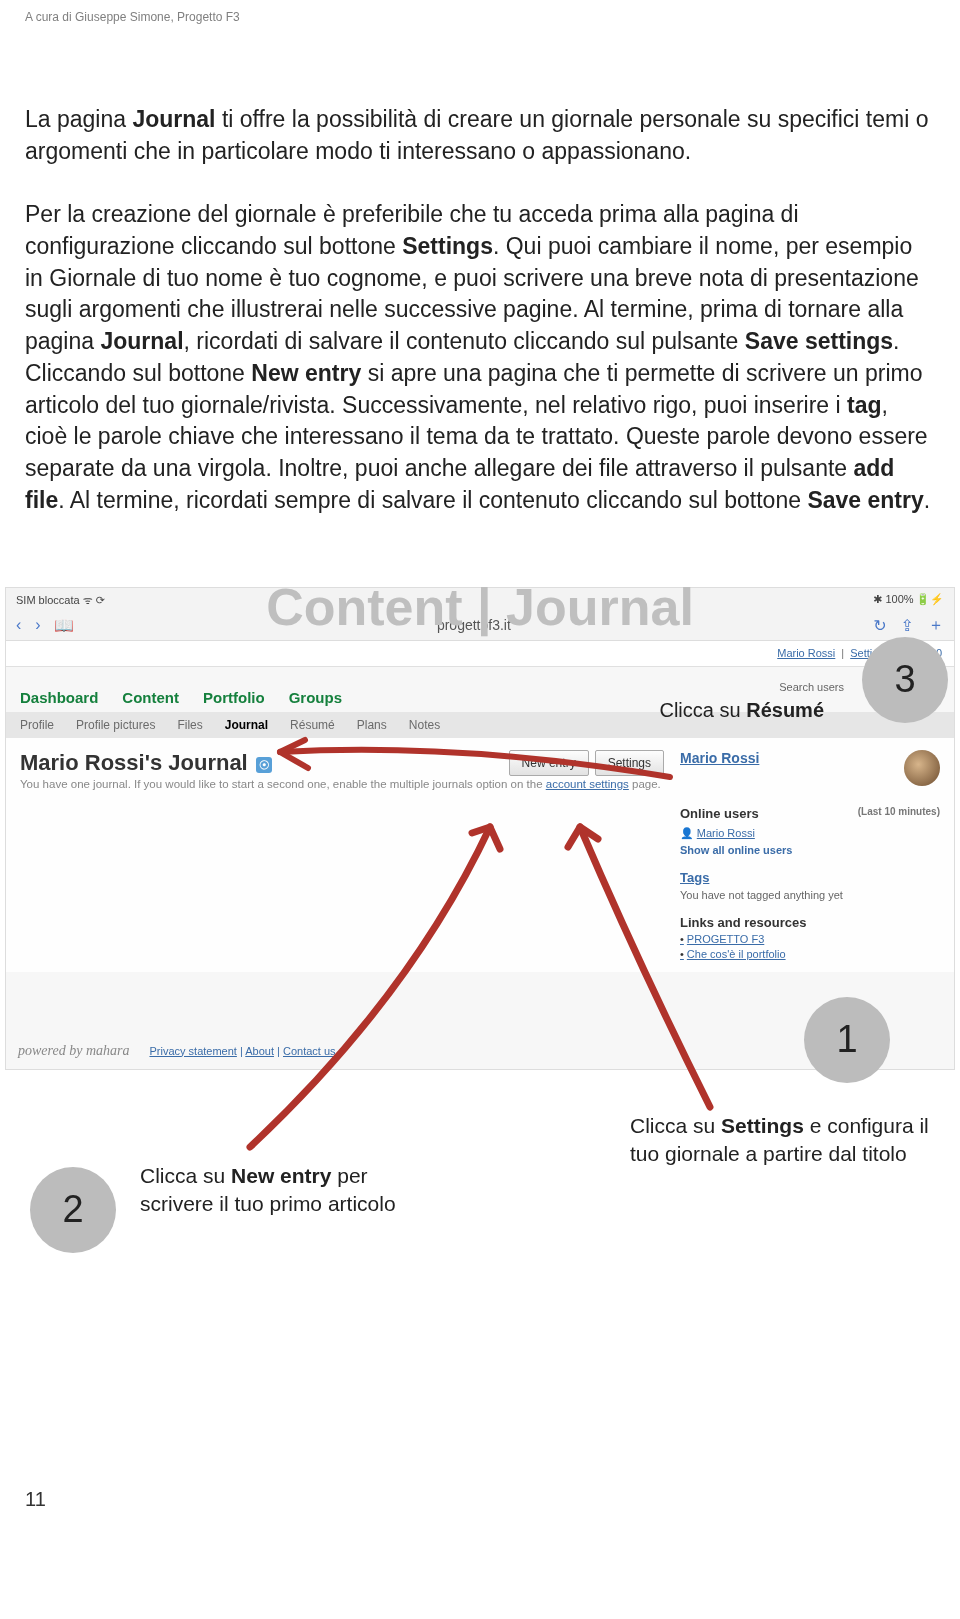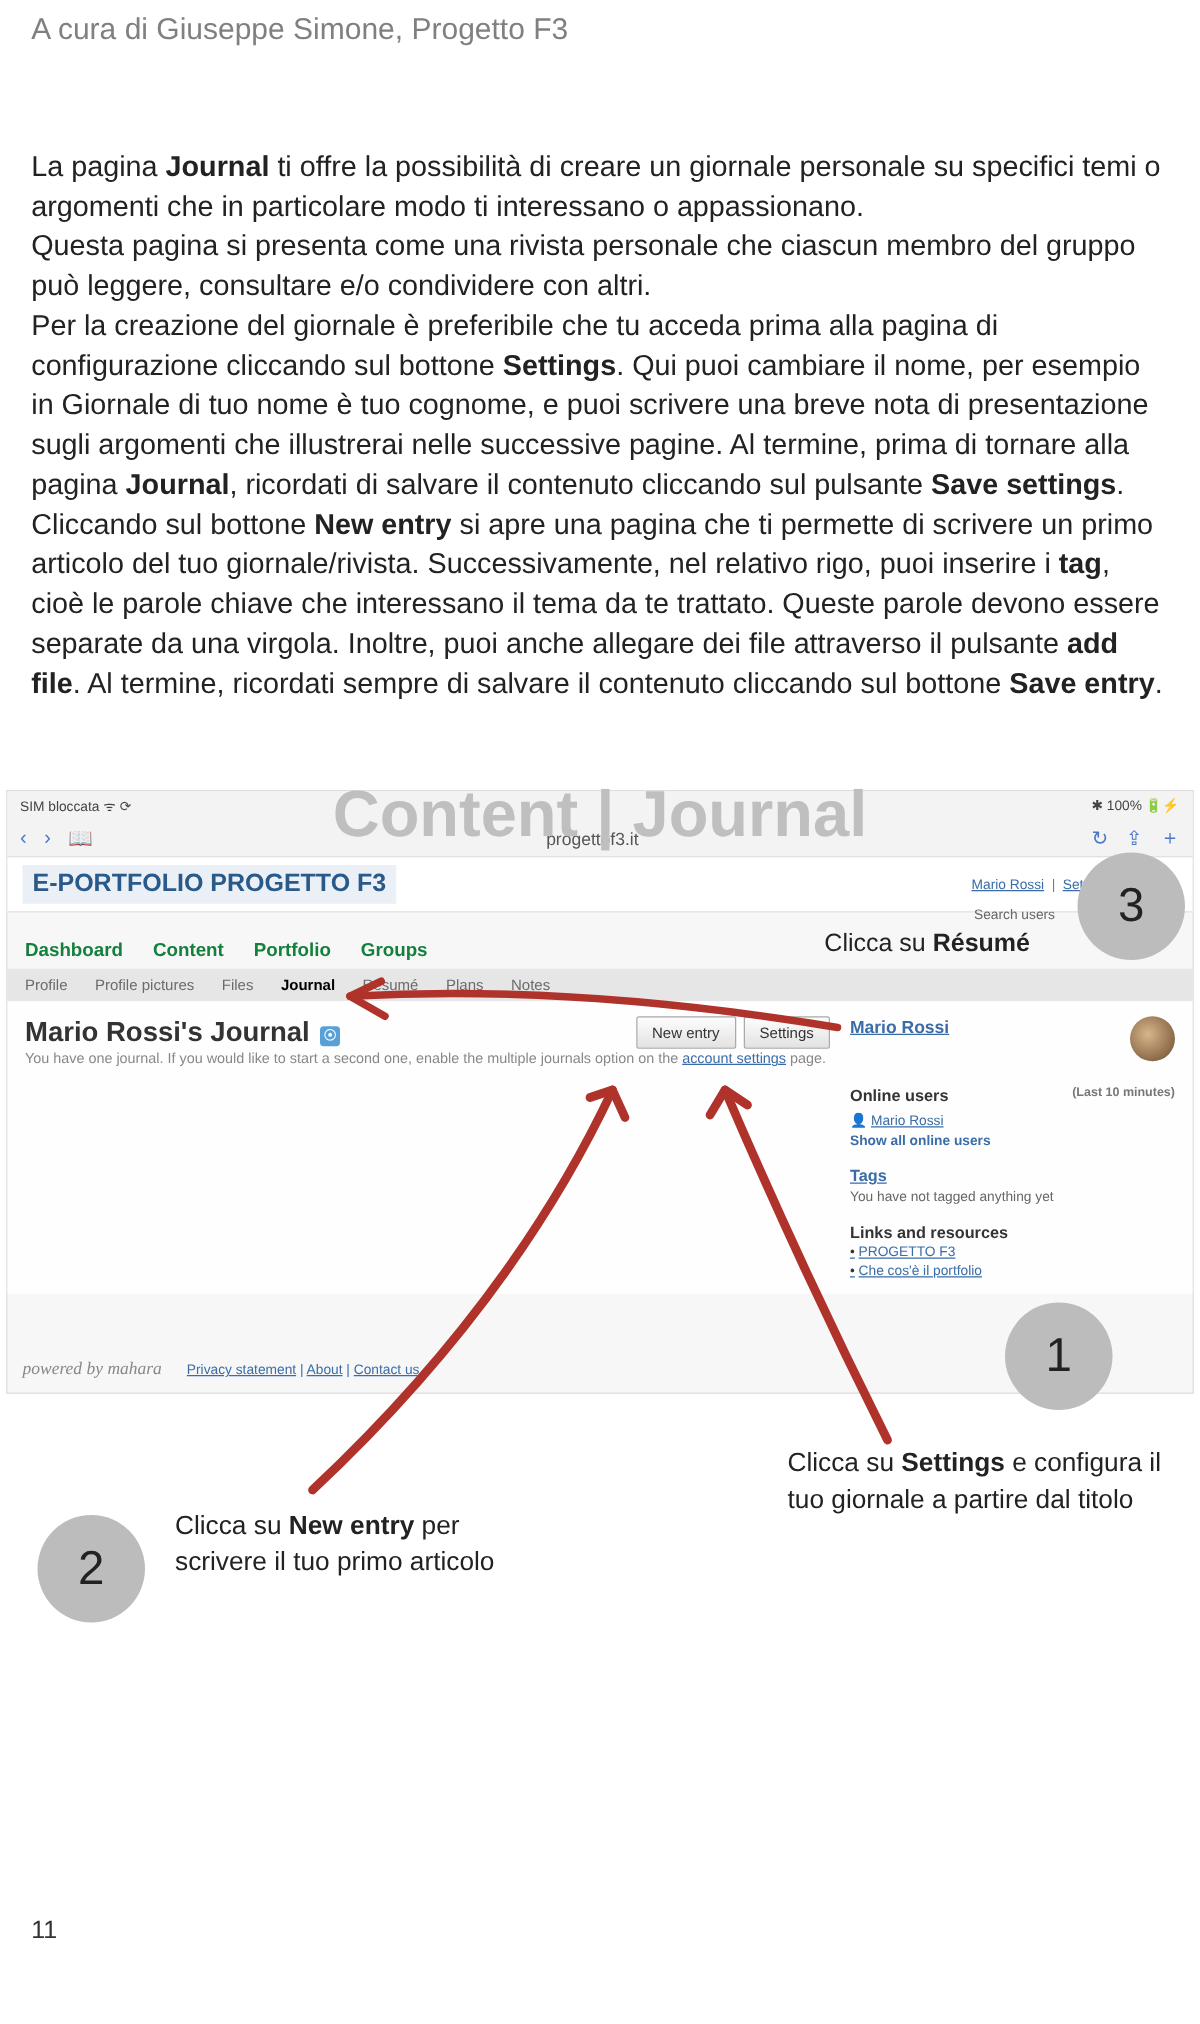--- a/index.html
+++ b/index.html
@@ -5,21 +5,21 @@
   * { box-sizing: border-box; margin: 0; padding: 0; }
   body {
     font-family: "Helvetica Neue", Arial, sans-serif;
     background: #fff;
     width: 960px;
     position: relative;
     color: #222;
   }
   .page-header {
     color: #808080;
-    font-size: 24px;
+    font-size: 12px;
     padding: 10px 25px 0 25px;
   }
   .body-text {
     padding: 80px 25px 30px 25px;
     font-size: 23px;
     line-height: 1.38;
     color: #222;
   }
   .body-text b { font-weight: 700; }
 
@@ -279,21 +279,21 @@
     z-index: 25;
   }
 </style>
 </head>
 <body>
 
 <div class="page-header">A cura di Giuseppe Simone, Progetto F3</div>
 
 <div class="body-text">
   <span>La pagina </span><b>Journal</b><span> ti offre la possibilità di creare un giornale personale su specifici temi o argomenti che in particolare modo ti interessano o appassionano.</span><br>
-  <span>Questa pagina si presenta come una rivista personale che ciascun membro del gruppo può leggere, consultare e/o condividere con altri.</span><br>
+  <br>
   <span>Per la creazione del giornale è preferibile che tu acceda prima alla pagina di configurazione cliccando sul bottone </span><b>Settings</b><span>. Qui puoi cambiare il nome, per esempio in Giornale di tuo nome è tuo cognome, e puoi scrivere una breve nota di presentazione sugli argomenti che illustrerai nelle successive pagine. Al termine, prima di tornare alla pagina </span><b>Journal</b><span>, ricordati di salvare il contenuto cliccando sul pulsante </span><b>Save settings</b><span>.</span><br>
   <span>Cliccando sul bottone </span><b>New entry</b><span> si apre una pagina che ti permette di scrivere un primo articolo del tuo giornale/rivista. Successivamente, nel relativo rigo, puoi inserire i </span><b>tag</b><span>, cioè le parole chiave che interessano il tema da te trattato. Queste parole devono essere separate da una virgola. Inoltre, puoi anche allegare dei file attraverso il pulsante </span><b>add file</b><span>. Al termine, ricordati sempre di salvare il contenuto cliccando sul bottone </span><b>Save entry</b><span>.</span>
 </div>
 
 <div class="screenshot-wrap">
 
   <div class="watermark">Content | Journal</div>
 
   <div class="device-frame">
 
@@ -306,21 +306,20 @@
       <span class="icon">‹</span>
       <span class="icon">›</span>
       <span class="icon">📖</span>
       <span class="url">progettof3.it</span>
       <span class="icon">↻</span>
       <span class="icon">⇪</span>
       <span class="icon">＋</span>
     </div>
 
     <div class="mahara-topbar">
-      <div class="portfolio-title">E-PORTFOLIO PROGETTO F3</div>
       <div class="top-links">
         <a>Mario Rossi</a>
         <span>|</span>
         <a>Settings</a>
         <span>⚙</span>
         <span>|</span>
         <span>✉</span>
         <a>0</a>
       </div>
       <div class="search-hint">Search users</div>

